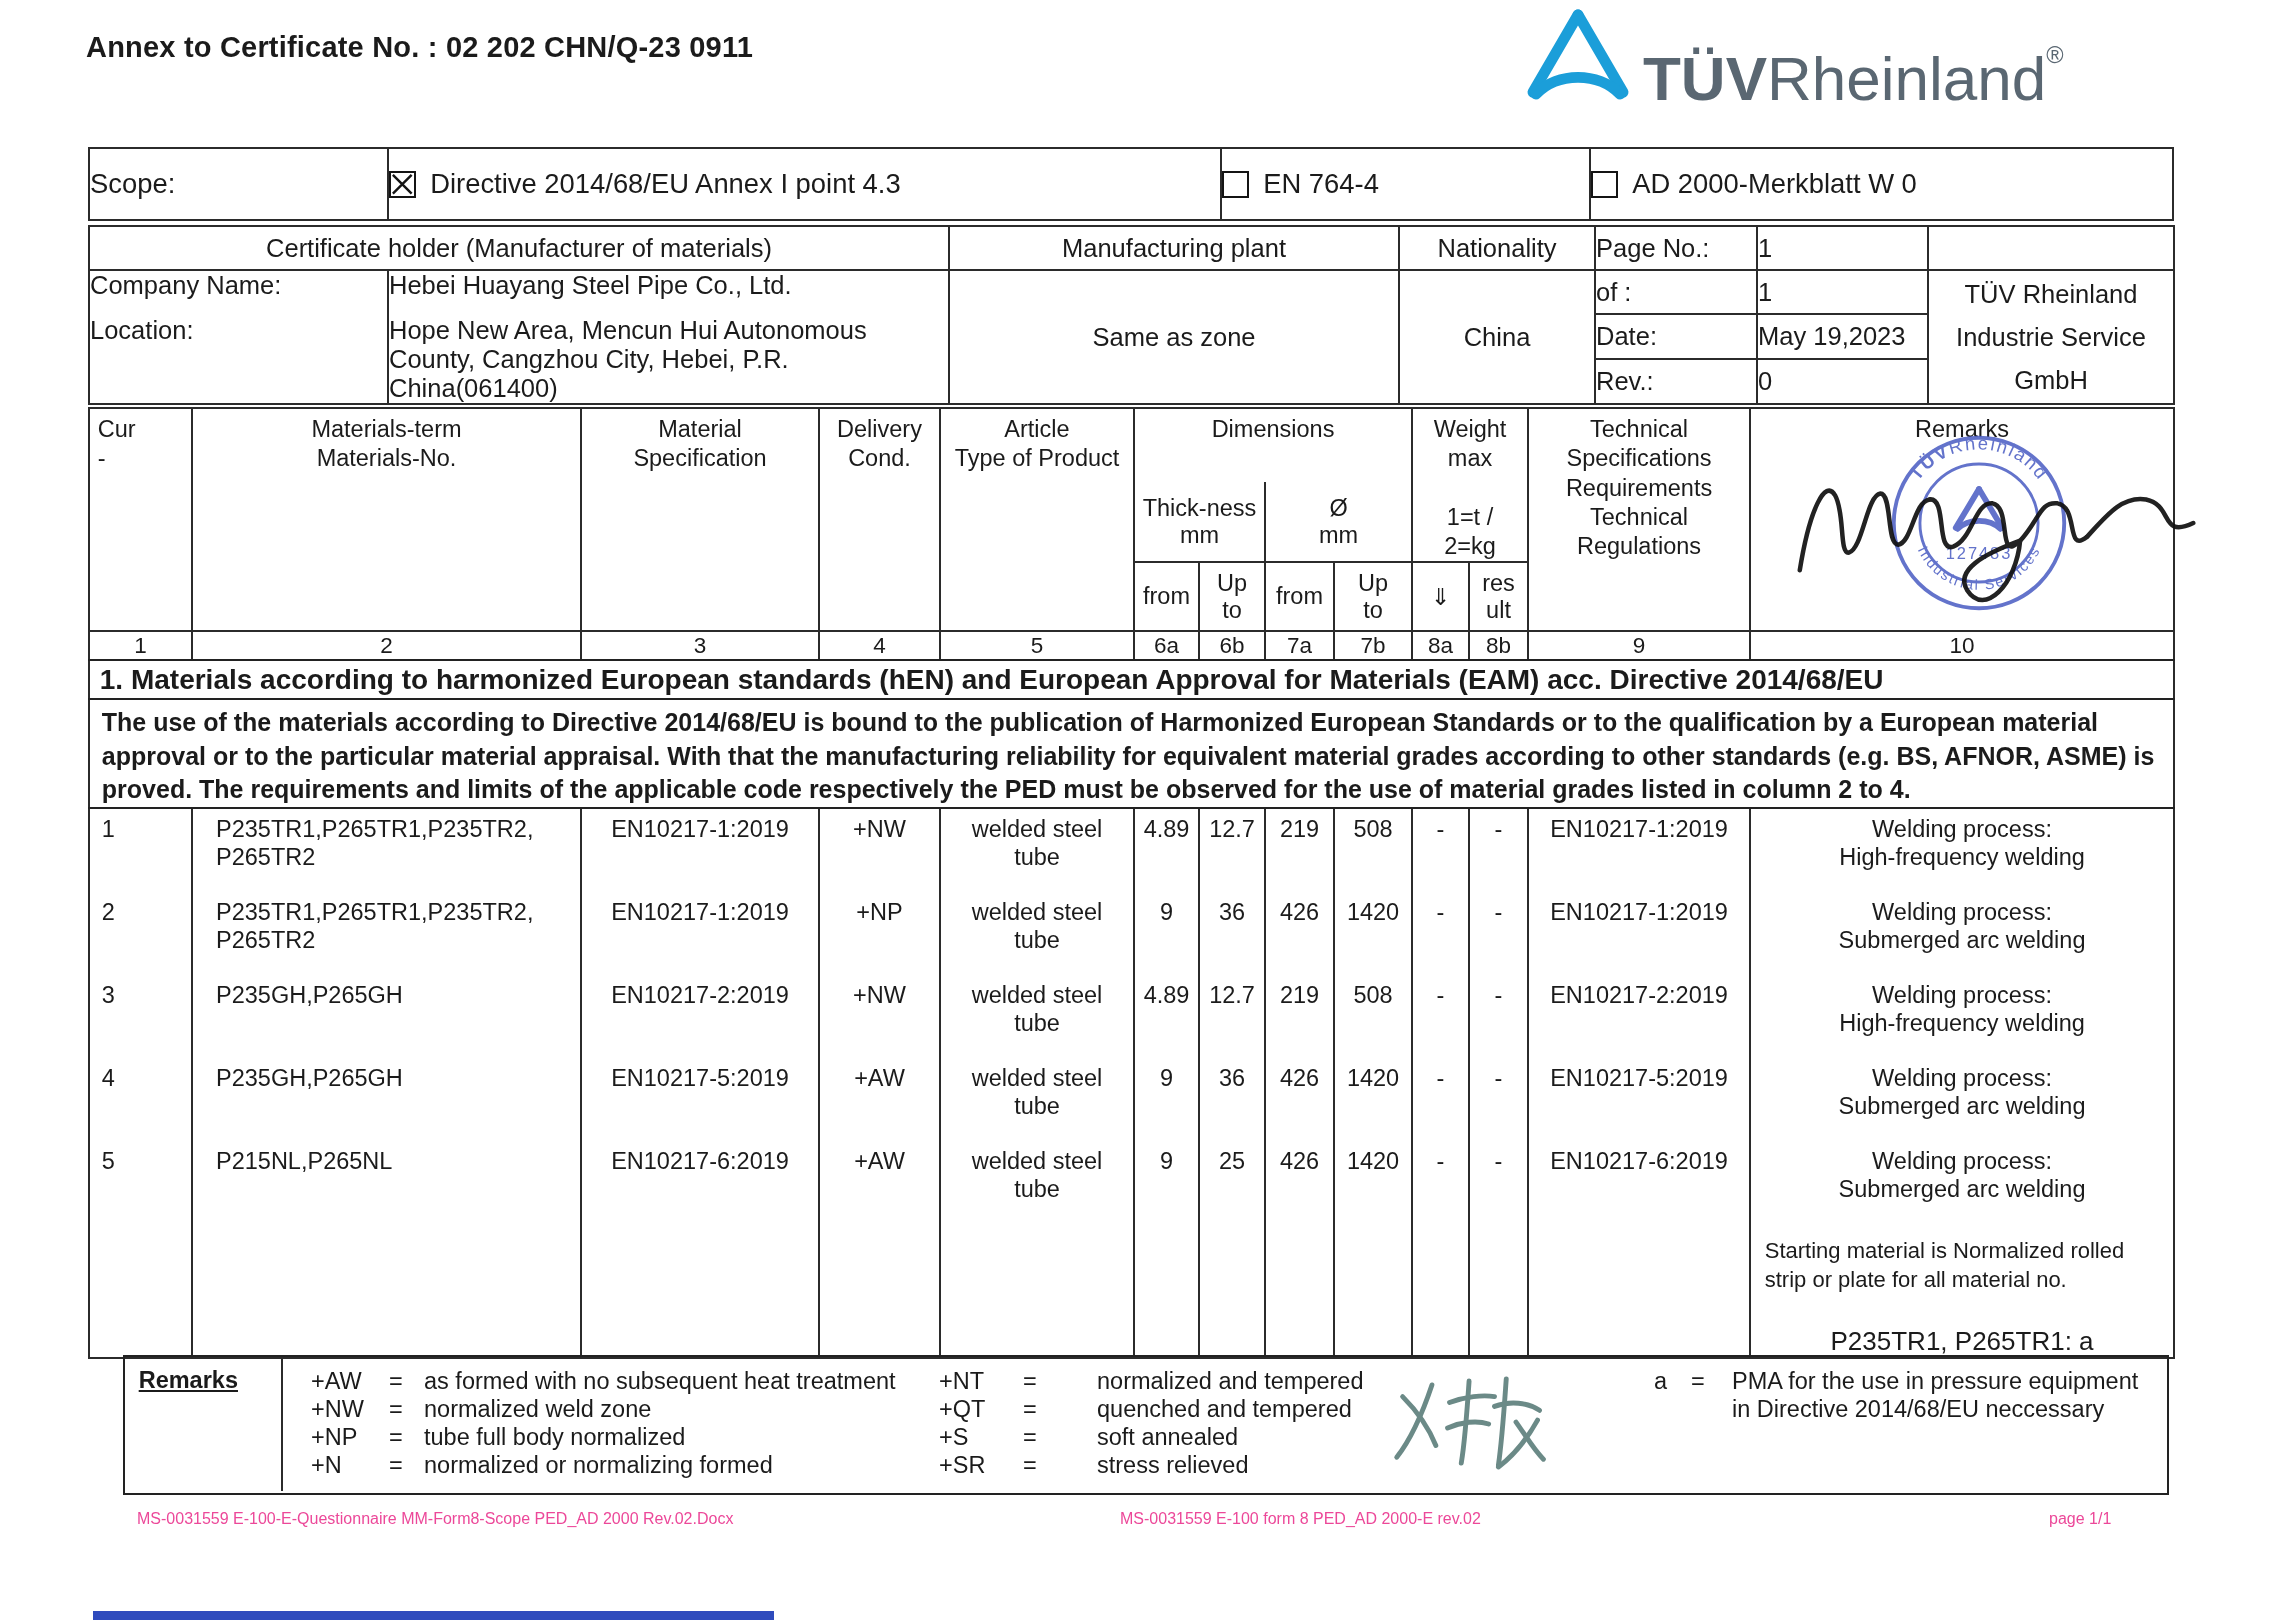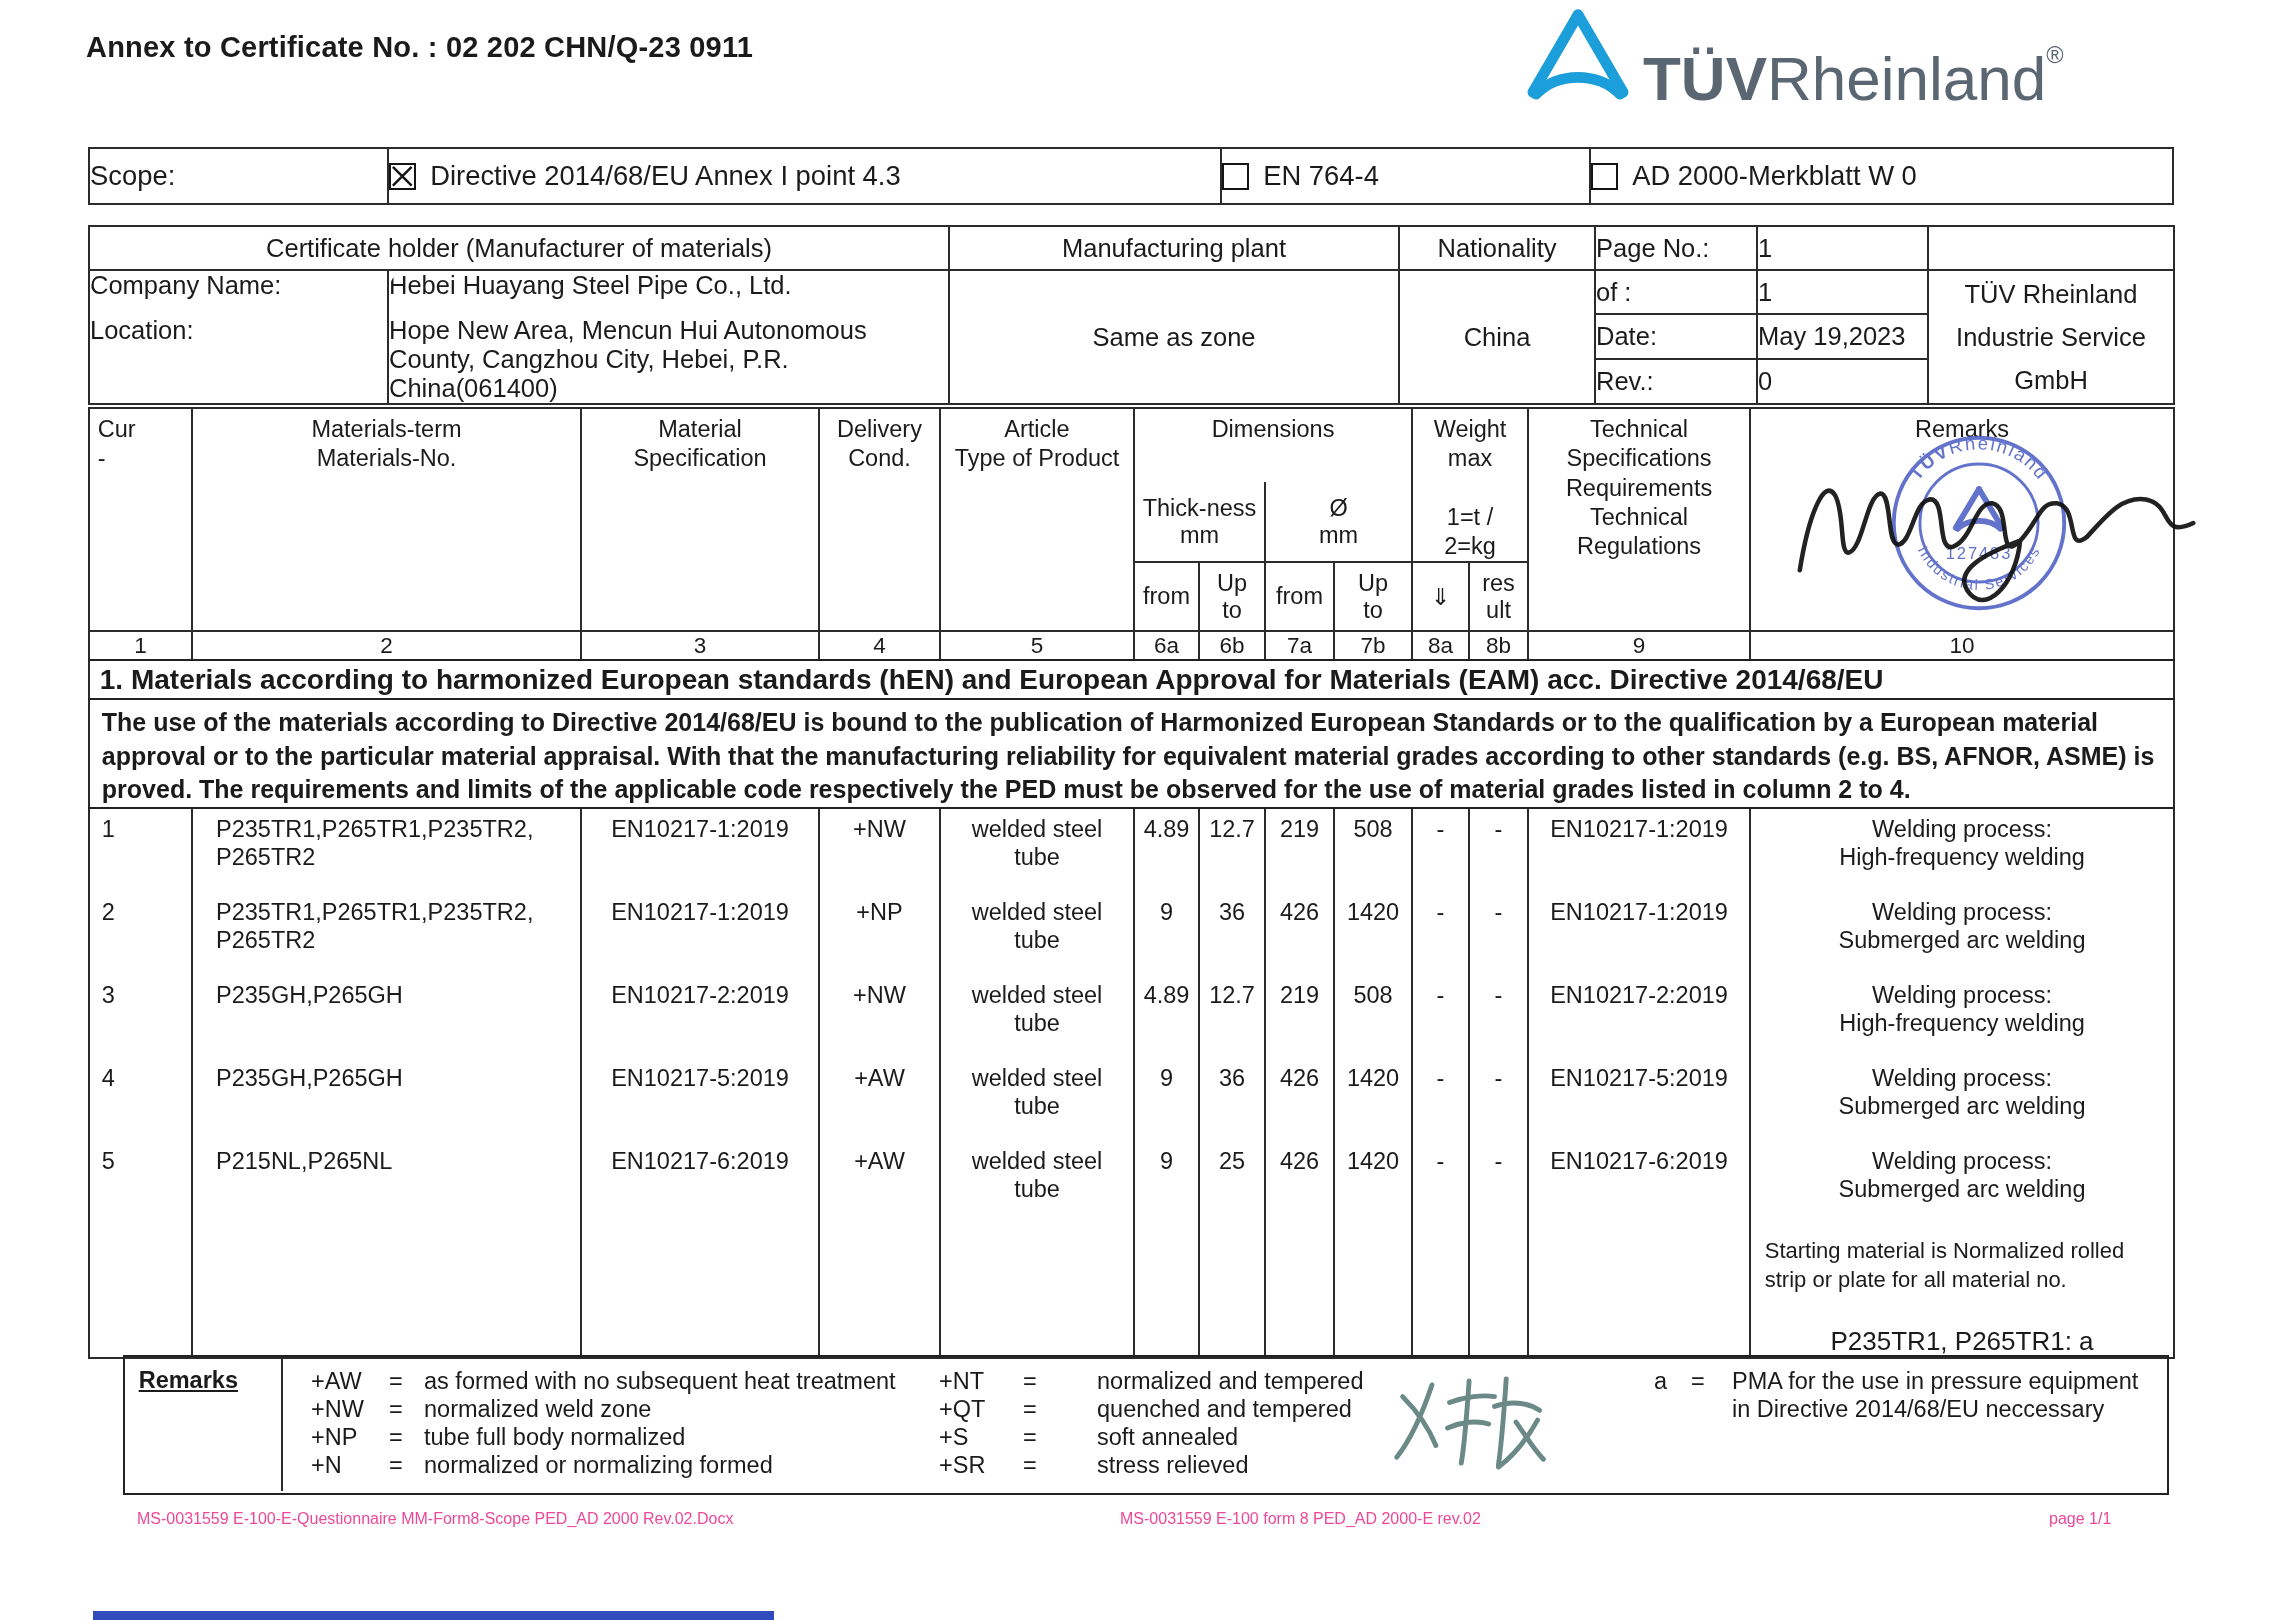--- a/index.html
+++ b/index.html
@@ -11,26 +11,26 @@
   #logo{left:1521px;top:5.9px;display:flex;align-items:flex-start;}
   #logo-text{margin-left:8px;font-size:62px;color:#5a6772;line-height:98px;white-space:nowrap;}
   #logo-text .tuv{font-weight:700;}
   #logo-text .rh{font-weight:400;}
   #logo-text sup{font-size:23.5px;vertical-align:37px;}
   
   table.tbl{border-collapse:collapse;table-layout:fixed;border:2.9px solid #222;}
   table.tbl td{border:2px solid #2b2b2b;padding:0;vertical-align:middle;overflow:hidden;
                font-size:23.5px;color:#1b1b1b;}
   .c{text-align:center;}
-  .top{vertical-align:top !important;border-radius:17px;}
+  .top{vertical-align:top !important;}
   .ml{white-space:pre-line;}
   .lab{text-align:left;padding-left:11.8px;}
   
   #t1{left:88px;top:147px;width:2084px;}
-  #t1 tr{height:56px;padding-left:28px;}
+  #t1 tr{height:72px;padding-left:28px;}
   #t1 td{font-size:27.4px;}
   .cb{display:inline-block;width:26.5px;height:26.5px;border:2.5px solid #141414;margin-right:14.7px;
       vertical-align:-4.9px;box-sizing:border-box;}
   .cb svg{display:block;width:100%;height:100%;}
   
   #t2{left:88px;top:225px;width:2084px;}
   #t2 td{font-size:25.5px;}
   #t2 tr.r1{height:44px;} #t2 tr.r2{height:44px;} #t2 tr.r3{height:45px;} #t2 tr.r4{height:45px;}
   .pad-t{padding-top:7.8px;}
   .mb16{margin-bottom:15.7px;}

